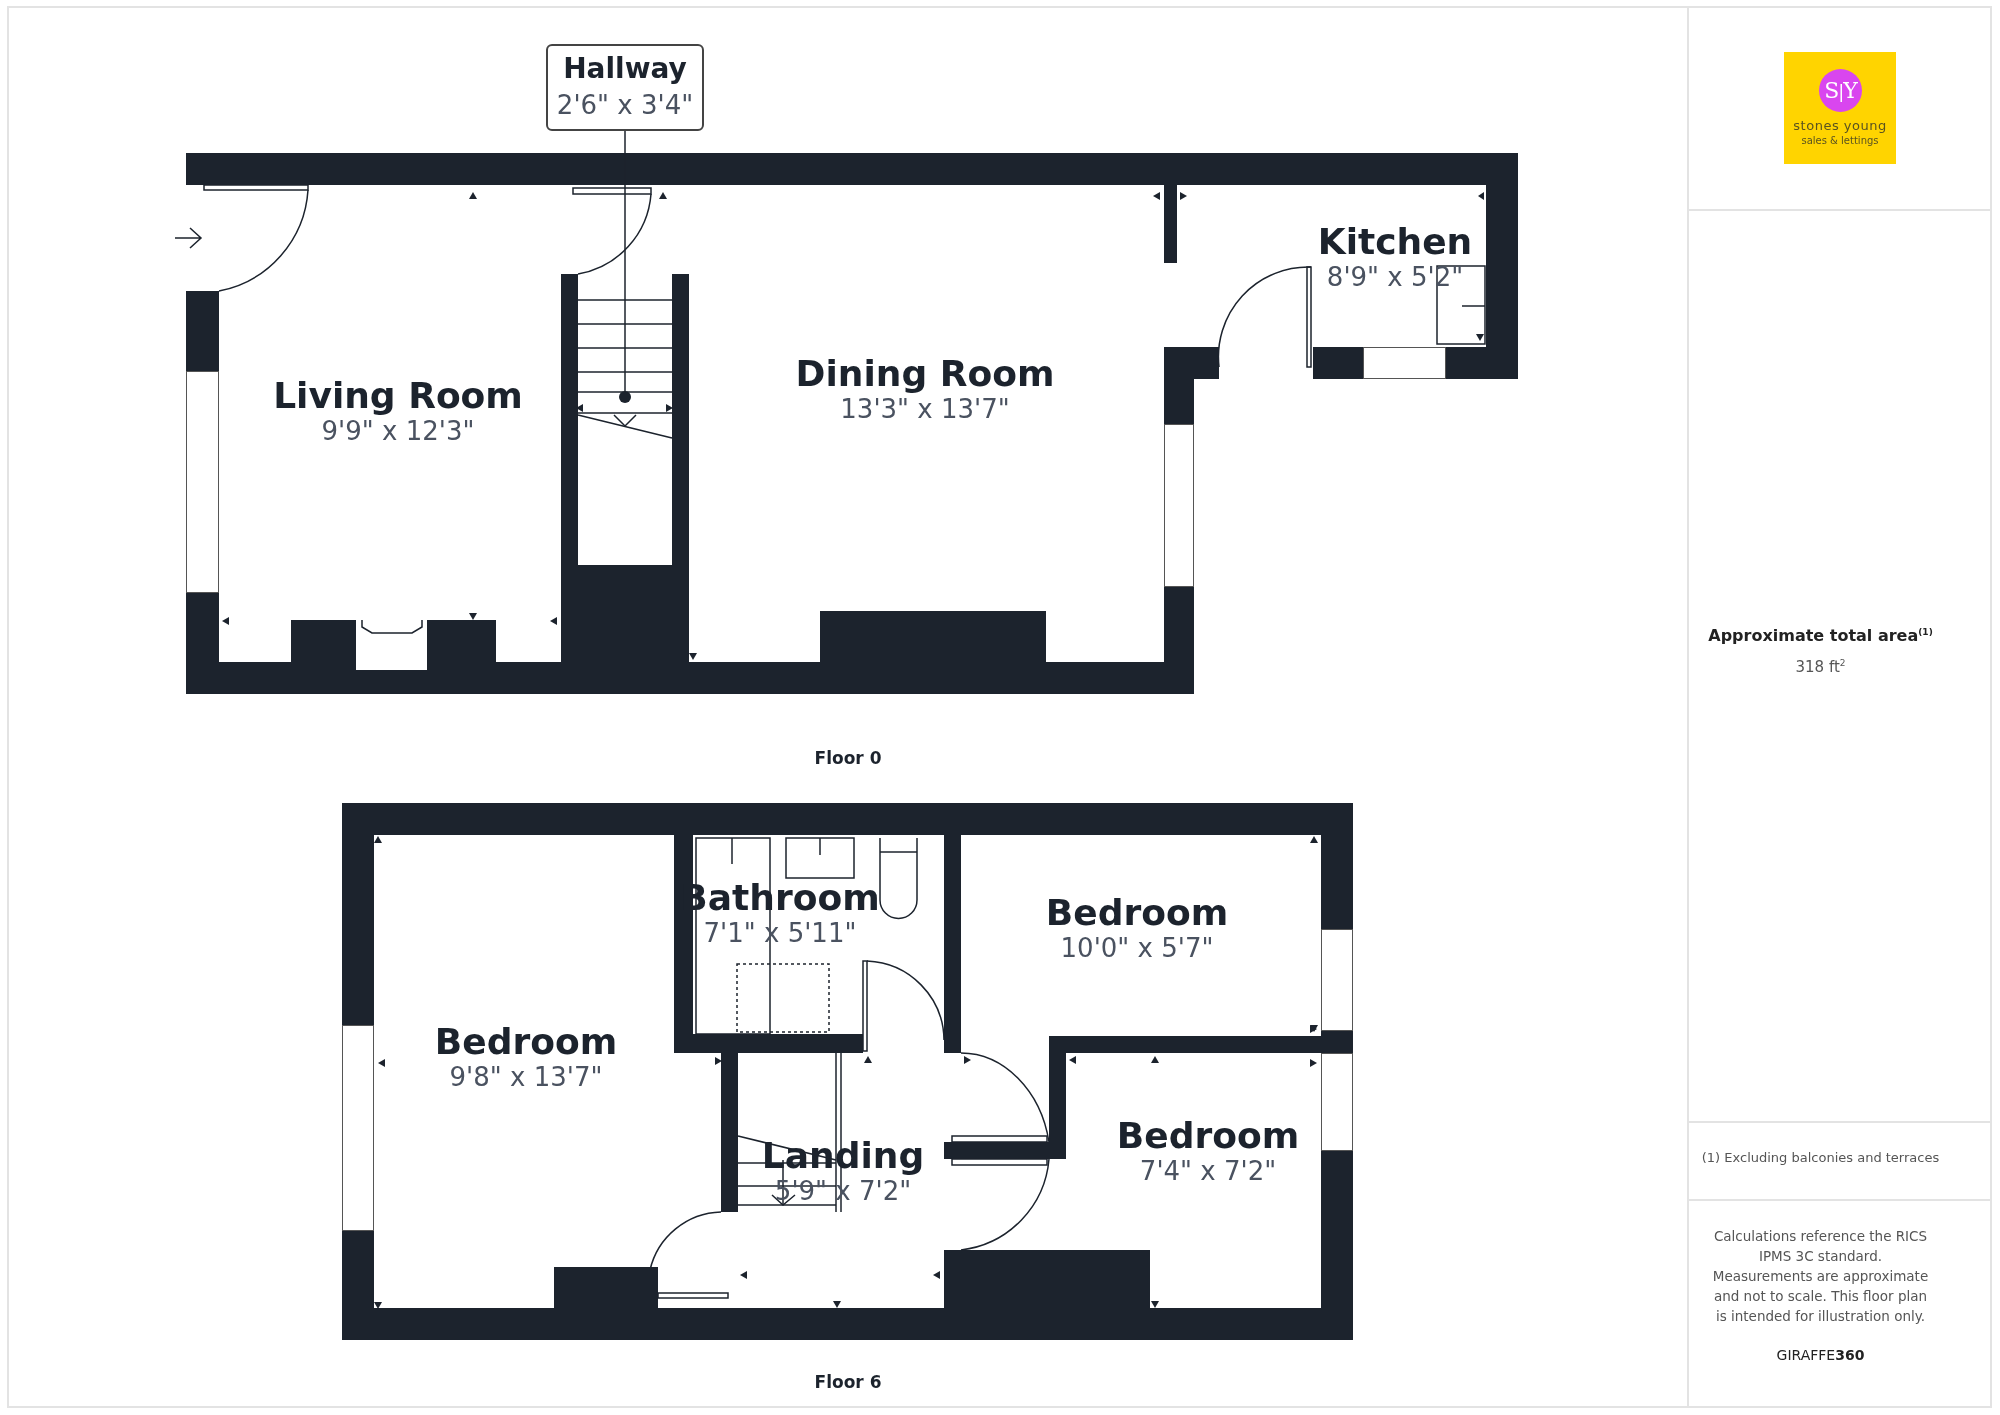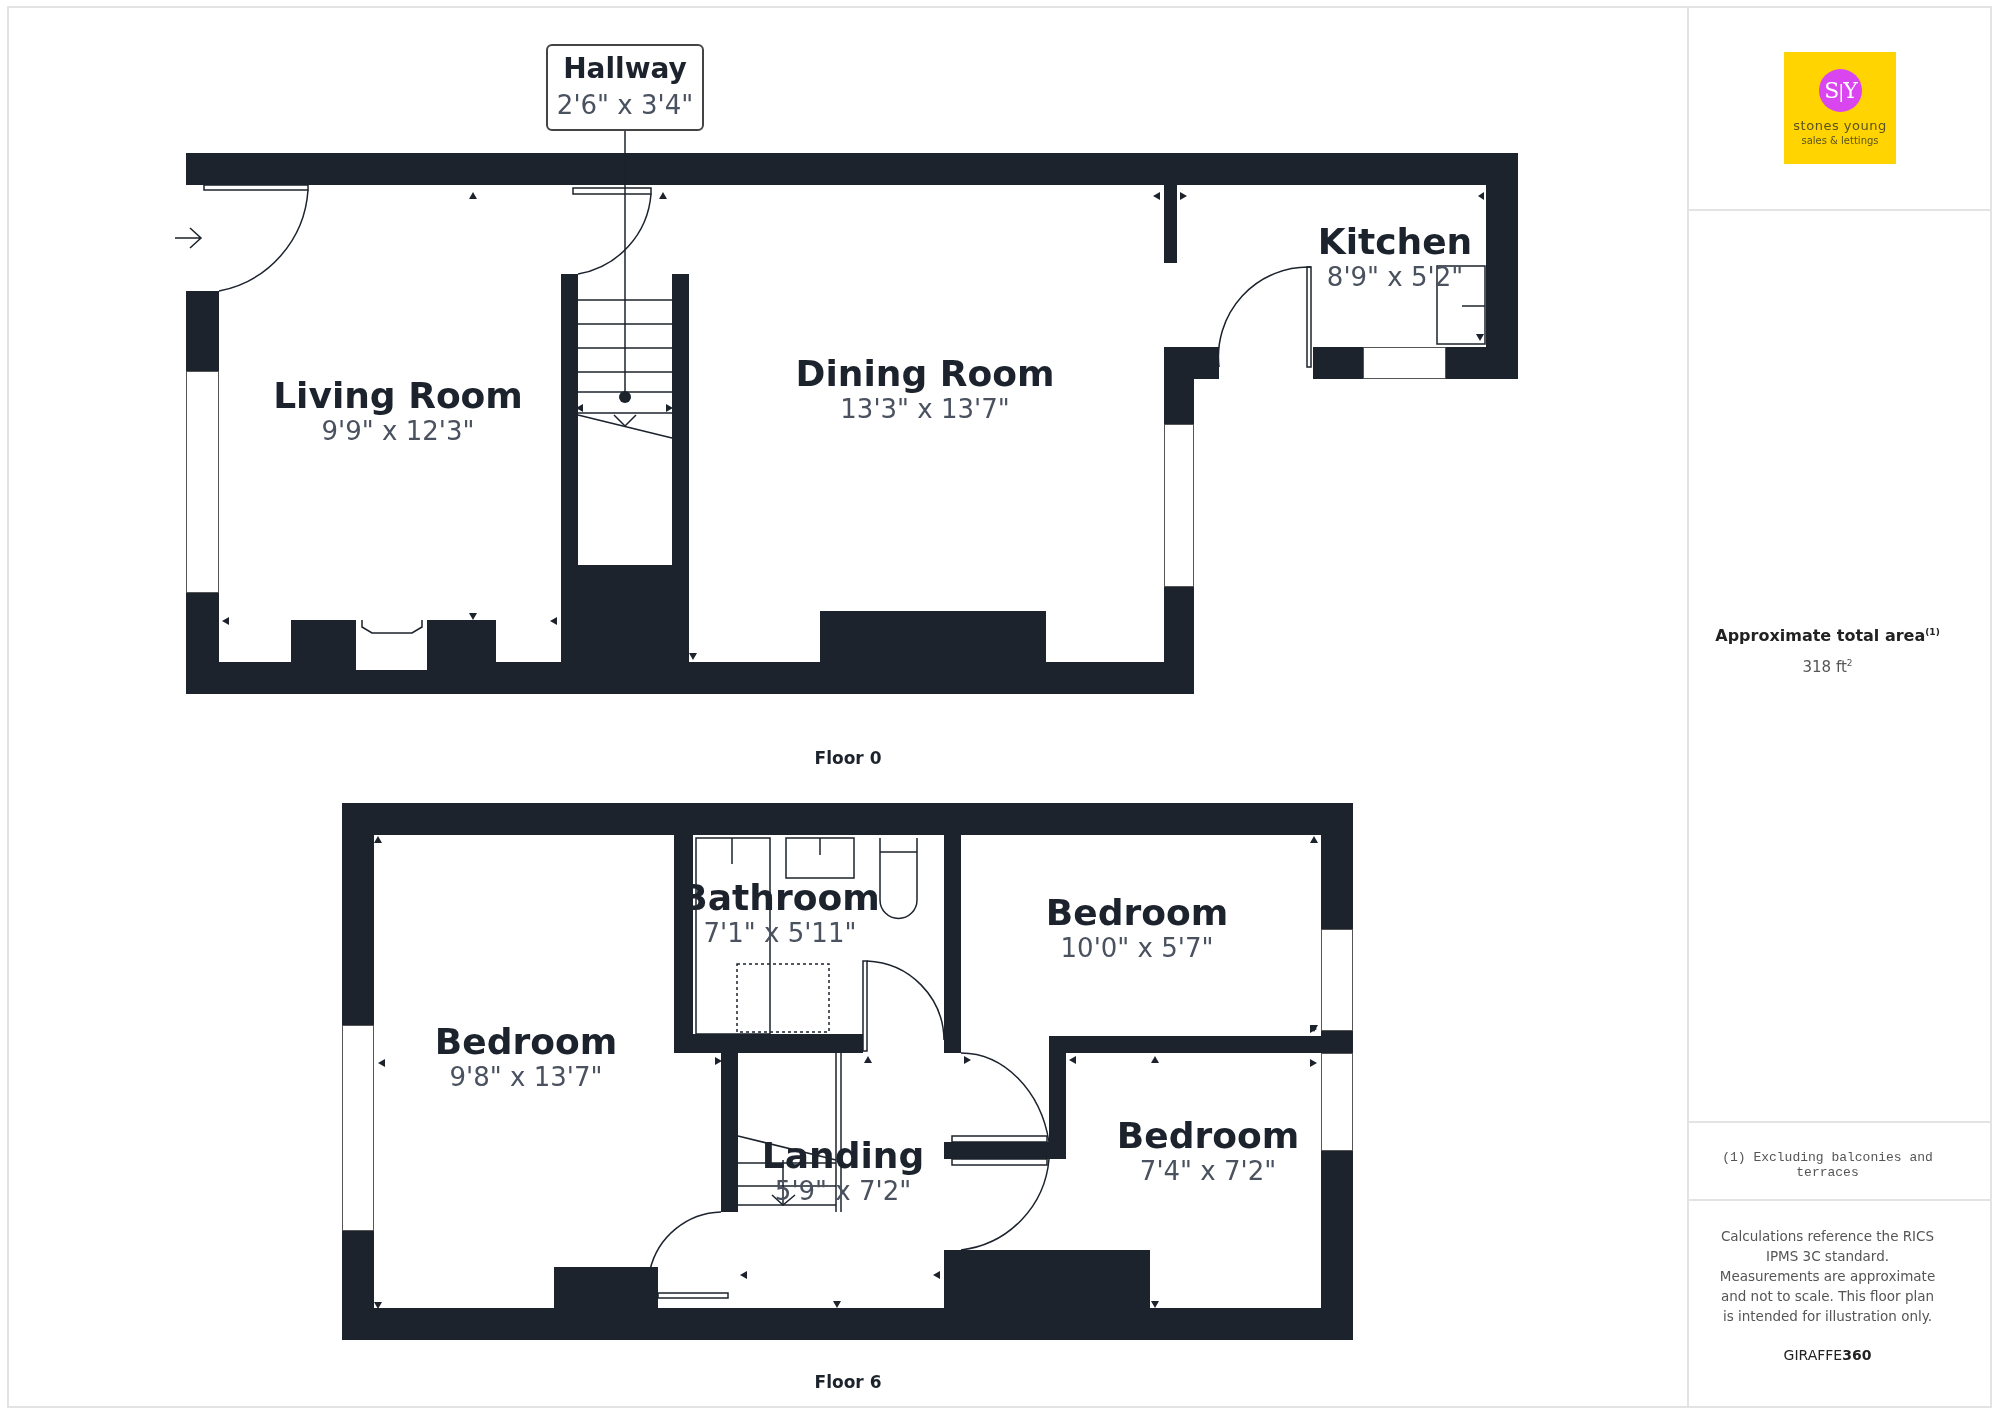--- a/index.html
+++ b/index.html
@@ -4,24 +4,24 @@
 <style>
   html, body { margin:0; padding:0; background:#ffffff; }
   body { width:2000px; height:1415px; position:relative; overflow:hidden; font-family:"DejaVu Sans", sans-serif; }
   .frame { position:absolute; left:7px; top:6px; width:1985px; height:1402px; border:2px solid #e3e3e3; box-sizing:border-box; }
   .panel { position:absolute; left:1687px; top:6px; width:305px; height:1402px; border-left:2px solid #e3e3e3; box-sizing:border-box; }
   .panel .div { position:absolute; left:0; right:0; height:2px; background:#e3e3e3; }
   .logo { position:absolute; left:1784px; top:52px; width:112px; height:112px; background:#ffd400; }
   .logo .circle { position:absolute; left:35px; top:17px; width:43px; height:43px; border-radius:50%; background:#d946ef; color:#fff; font-family:"DejaVu Serif", serif; font-size:22px; line-height:43px; text-align:center; letter-spacing:-1px; }
   .logo .brand { position:absolute; left:0; right:0; top:66px; text-align:center; font-size:13px; color:#5a5320; letter-spacing:0.5px; }
   .logo .tag { position:absolute; left:0; right:0; top:83px; text-align:center; font-size:10px; color:#5a5320; }
-  .ptext { position:absolute; left:1689px; width:263px; text-align:center; color:#555;margin-left:7px; }
+  .ptext { position:absolute; left:1689px; width:263px; text-align:center; color:#555; }
   .area-title { top:626px; font-weight:bold; font-size:16px; color:#222; }
   .area-val { top:658px; font-size:15px; color:#555; }
-  .note { top:1150px; font-size:13px;font-family:Liberation Mono, monospace; }
+  .note { top:1150px; font-size:13px; }
   .disclaimer { top:1226px; font-size:13.5px; line-height:20px; padding:0 18px; box-sizing:border-box; }
   .brand360 { top:1347px; font-size:14px; color:#222; }
   .brand360 b { font-weight:bold; }
   .w { position:absolute; background:#1c232d; }
   .win { position:absolute; background:#fff; border:1px solid #555; box-sizing:border-box; }
   .label { position:absolute; text-align:center; transform:translateX(-50%); white-space:nowrap; }
   .label .n { font-weight:bold; font-size:36px; color:#1c232d; line-height:36px; }
   .label .d { font-size:26px; color:#4a5260; line-height:34px; }
   .floorlbl { position:absolute; font-weight:bold; font-size:17px; color:#1c232d; transform:translateX(-50%); }
   .hallbox { position:absolute; left:546px; top:44px; width:158px; height:87px; border:2px solid #444; border-radius:6px; box-sizing:border-box; background:#fff; text-align:center; }

